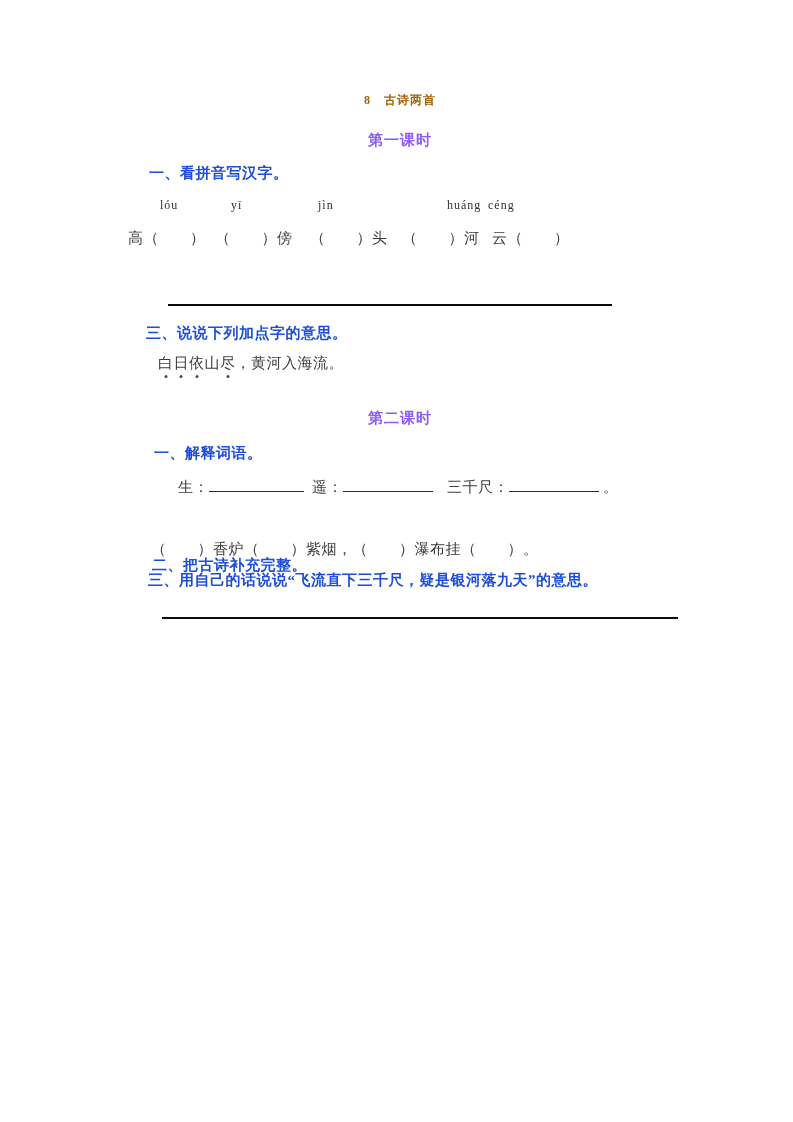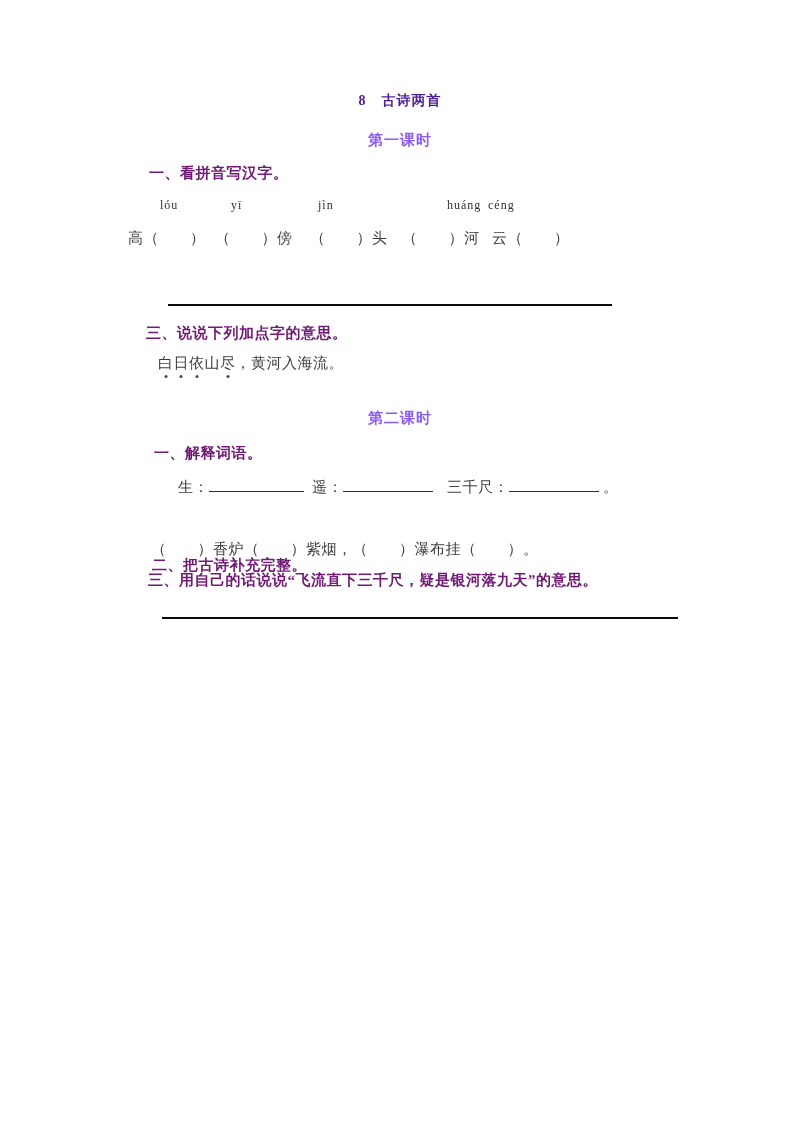--- a/index.html
+++ b/index.html
@@ -7,23 +7,23 @@
     width: 793px; height: 1122px;
     background: #ffffff;
     font-family: "Liberation Serif", "DejaVu Serif", serif;
     color: #1f1f1f;
     position: relative;
     overflow: hidden;
   }
   .page { position: absolute; inset: 0; }
   .abs { position: absolute; white-space: nowrap; }
   .centered { left: 60px; width: 680px; text-align: center; }
-  .doc-title { font-size: 14px; font-weight: 700; letter-spacing: 1px; color: #4c1d95; }
+  .doc-title { font-size: 12px; font-weight: 700; letter-spacing: 1px; color: #a16207; }
   .session-heading { font-size: 15px; font-weight: 700; letter-spacing: 1px; color: #8b5cf6; }
-  .q-label { font-size: 15px; font-weight: 700; letter-spacing: 0.5px; color: #701a75; }
+  .q-label { font-size: 15px; font-weight: 700; letter-spacing: 0.5px; color: #1d4ed8; }
   .fill-text { font-size: 15px; font-weight: 400; color: #3c3c3c; letter-spacing: 0.5px; }
   .pinyin { font-size: 12px; color: #2e2e2e; letter-spacing: 1px; }
   .rule { position: absolute; background: #0a0a0a; height: 2px; }
   .blank {
     display: inline-block;
     border-bottom: 1px solid #2b2b2b;
     height: 14px;
     vertical-align: baseline;
   }
   .blank-1 { width: 95px; margin-right: 8px; }

